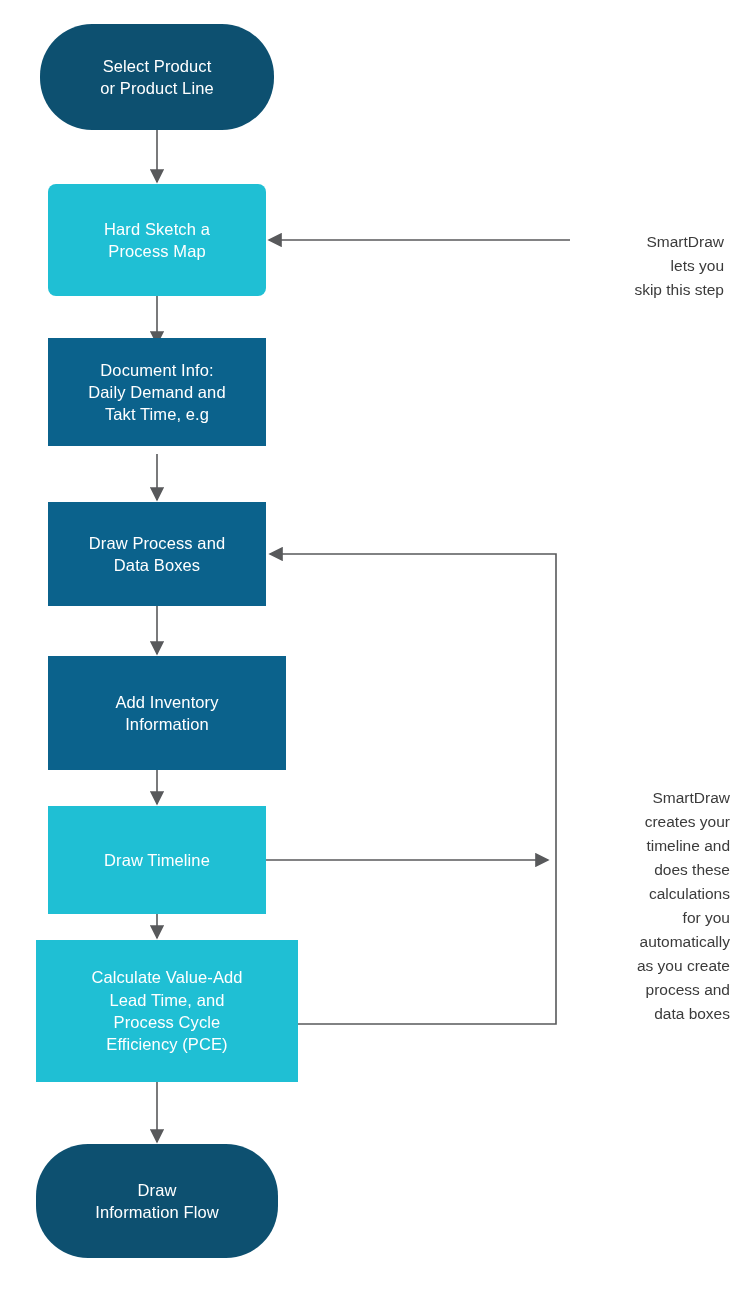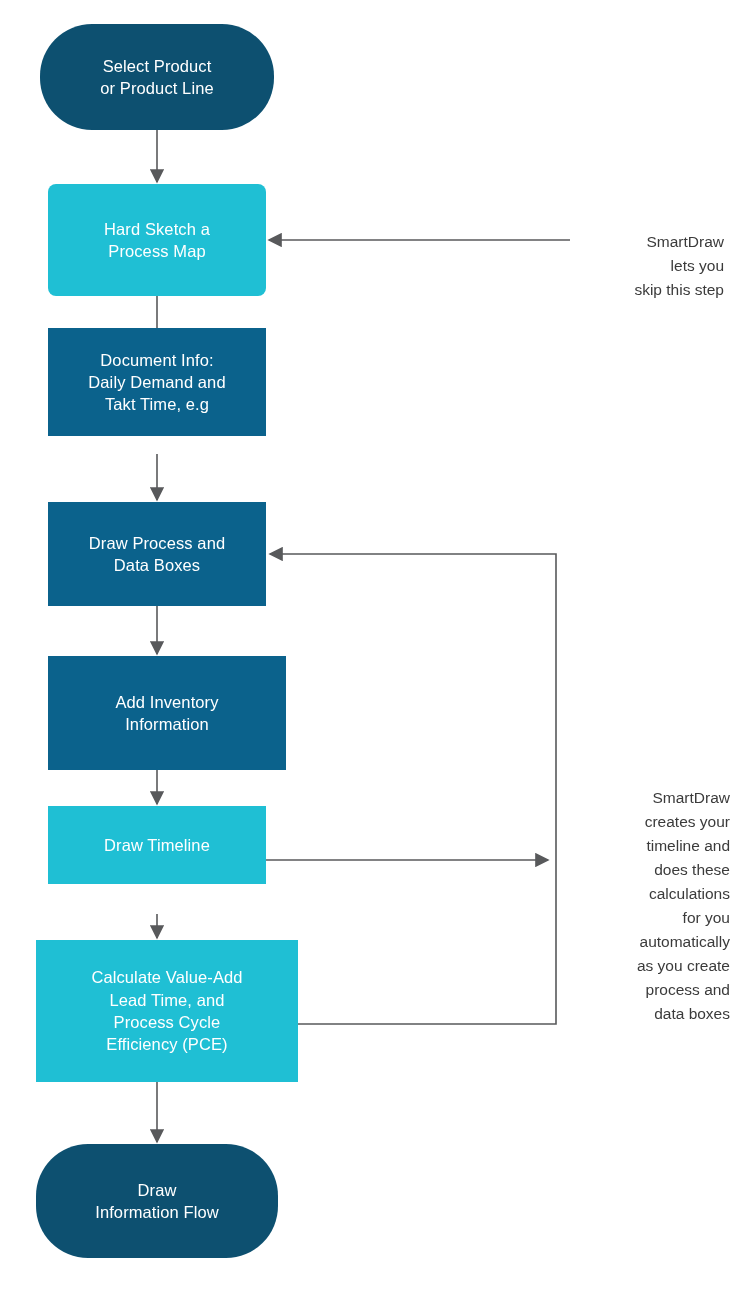--- a/index.html
+++ b/index.html
@@ -83,37 +83,37 @@
   <div class="node terminator" style="left:40px; top:24px; width:234px; height:106px; background:#0d5070;">
     <span>Select Product
 or Product Line</span>
   </div>
 
   <div class="node" style="left:48px; top:184px; width:218px; height:112px; background:#1fbfd4;border-radius:8px;">
     <span>Hard Sketch a
 Process Map</span>
   </div>
 
-  <div class="node" style="left:48px; top:328px; width:218px; height:108px; background:#0b628c;">
+  <div class="node" style="left:48px; top:338px; width:218px; height:108px; background:#0b628c;">
     <span>Document Info:
 Daily Demand and
 Takt Time, e.g</span>
   </div>
 
   <div class="node" style="left:48px; top:502px; width:218px; height:104px; background:#0b628c;text-align:center;">
     <span>Draw Process and
 Data Boxes</span>
   </div>
 
   <div class="node" style="left:48px; top:656px; width:238px; height:114px; background:#0b628c;">
     <span>Add Inventory
 Information</span>
   </div>
 
-  <div class="node" style="left:48px; top:806px; width:218px; height:78px; background:#1fbfd4;">
+  <div class="node" style="left:48px; top:806px; width:218px; height:108px; background:#1fbfd4;">
     <span>Draw Timeline</span>
   </div>
 
   <div class="node" style="left:36px; top:940px; width:262px; height:142px; background:#1fbfd4;">
     <span>Calculate Value-Add
 Lead Time, and
 Process Cycle
 Efficiency (PCE)</span>
   </div>
 

